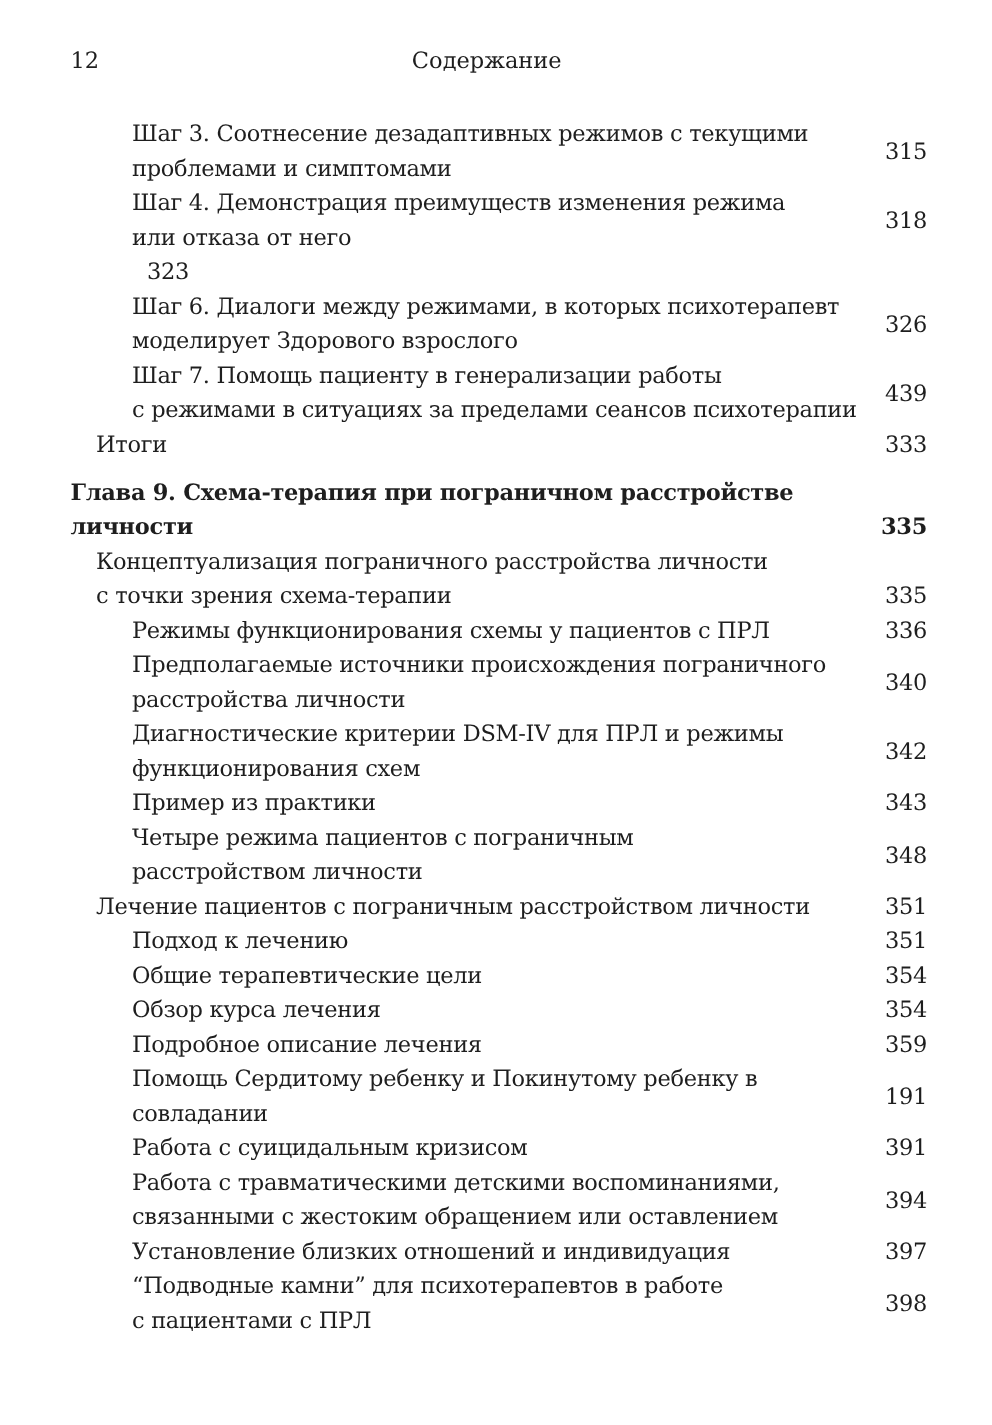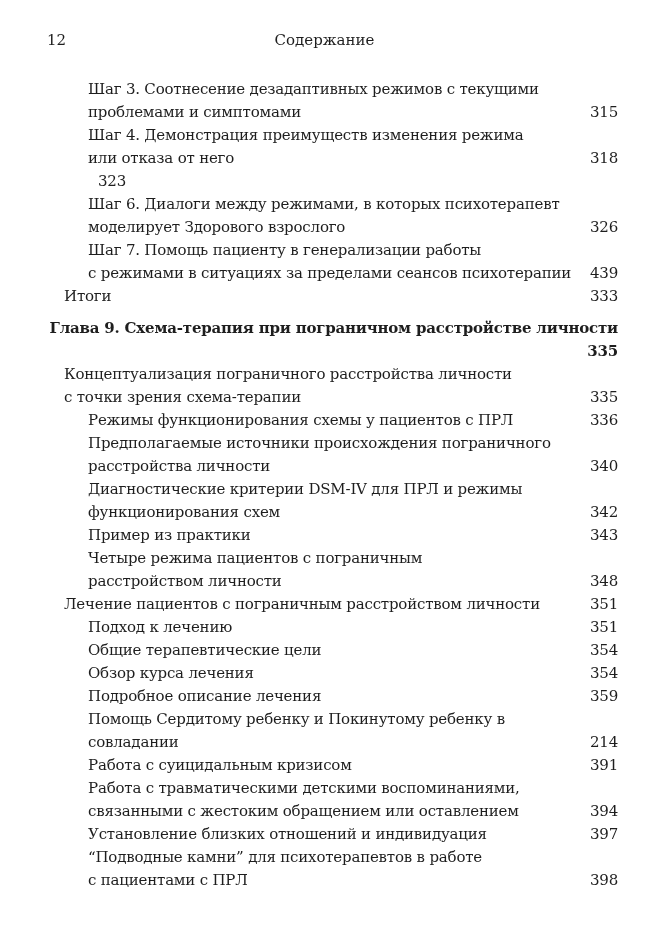--- a/index.html
+++ b/index.html
@@ -48,23 +48,23 @@
     flex: 1 1 auto;
     white-space: pre-line;
   }
   .entry-page {
     flex: 0 0 auto;
     margin-left: 10px;
     text-align: right;
   }
   .indent-0 { padding-left: 0; }
   .indent-1 { padding-left: 17px; }
-  .indent-2 { padding-left: 41px; }
+  .indent-2 { padding-left: 41px; align-items: center; }
   .bold { font-weight: bold; }
-  .gap { margin-top: 9px; flex-direction: column; }
+  .gap { margin-top: 9px; }
 </style>
 </head>
 <body>
 
 <div class="page">
   <header class="page-header">
     <span class="page-num">12</span>
     <span class="header-title">Содержание</span>
   </header>
   <main class="toc" id="toc">
@@ -142,21 +142,21 @@
       <div class="toc-entry indent-2">
         <span class="entry-text">Обзор курса лечения</span>
         <span class="entry-page">354</span>
       </div>
       <div class="toc-entry indent-2">
         <span class="entry-text">Подробное описание лечения</span>
         <span class="entry-page">359</span>
       </div>
       <div class="toc-entry indent-2">
         <span class="entry-text">Помощь Сердитому ребенку и Покинутому ребенку в совладании</span>
-        <span class="entry-page">214</span>
+        <span class="entry-page">191</span>
       </div>
       <div class="toc-entry indent-2">
         <span class="entry-text">Работа с суицидальным кризисом</span>
         <span class="entry-page">391</span>
       </div>
       <div class="toc-entry indent-2">
         <span class="entry-text">Работа с травматическими детскими воспоминаниями,
 связанными с жестоким обращением или оставлением</span>
         <span class="entry-page">394</span>
       </div>

